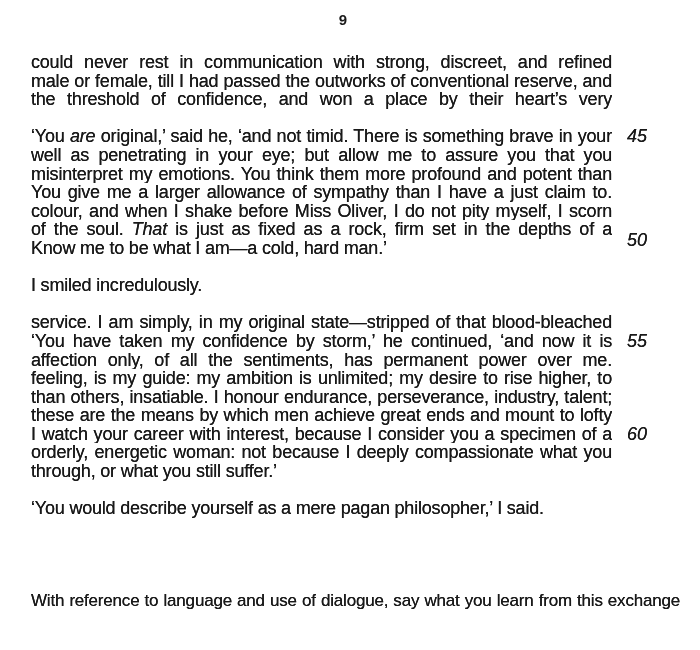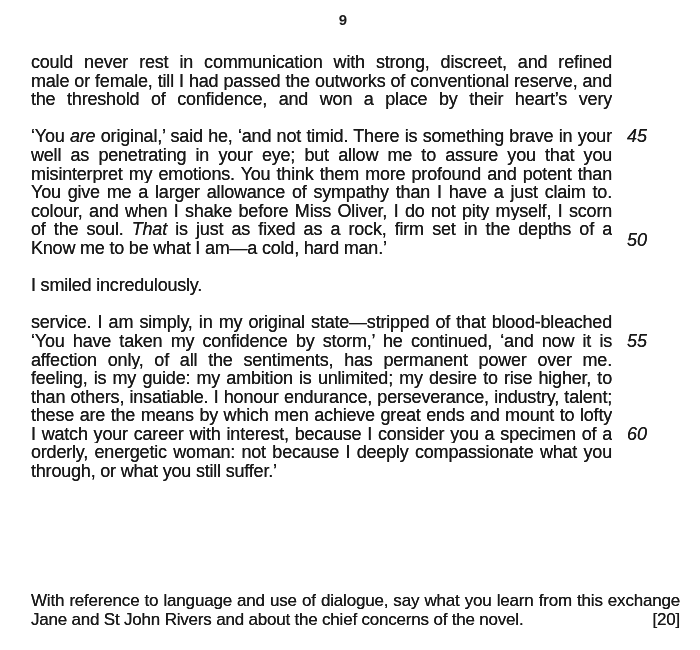--- a/index.html
+++ b/index.html
@@ -117,23 +117,22 @@
         <div class="tline">affection only, of all the sentiments, has permanent power over me. Reason, and not</div>
         <div class="tline">feeling, is my guide: my ambition is unlimited; my desire to rise higher, to do more</div>
         <div class="tline">than others, insatiable. I honour endurance, perseverance, industry, talent; because</div>
         <div class="tline">these are the means by which men achieve great ends and mount to lofty eminence.</div>
         <div class="tline">I watch your career with interest, because I consider you a specimen of a diligent,</div>
         <div class="tline">orderly, energetic woman: not because I deeply compassionate what you have gone</div>
         <div class="tline last">through, or what you still suffer.’</div>
         <span class="marker" style="top: 18.6px;">55</span>
         <span class="marker" style="top: 111.6px;">60</span>
       </div>
+      <div class="paragraph">
+        <div class="tline last">‘You would describe yourself as a mere pagan philosopher,’ I said.</div>
+      </div>
     </div>
 
   <div class="question">
     <div class="tline">With reference to language and use of dialogue, say what you learn from this exchange about</div>
-    <div class="qline2">
-      <span>Jane and St John Rivers and about the chief concerns of the novel.</span>
-      <span>[20]</span>
-    </div>
   </div>
 
 </div>
 
 </body></html>

